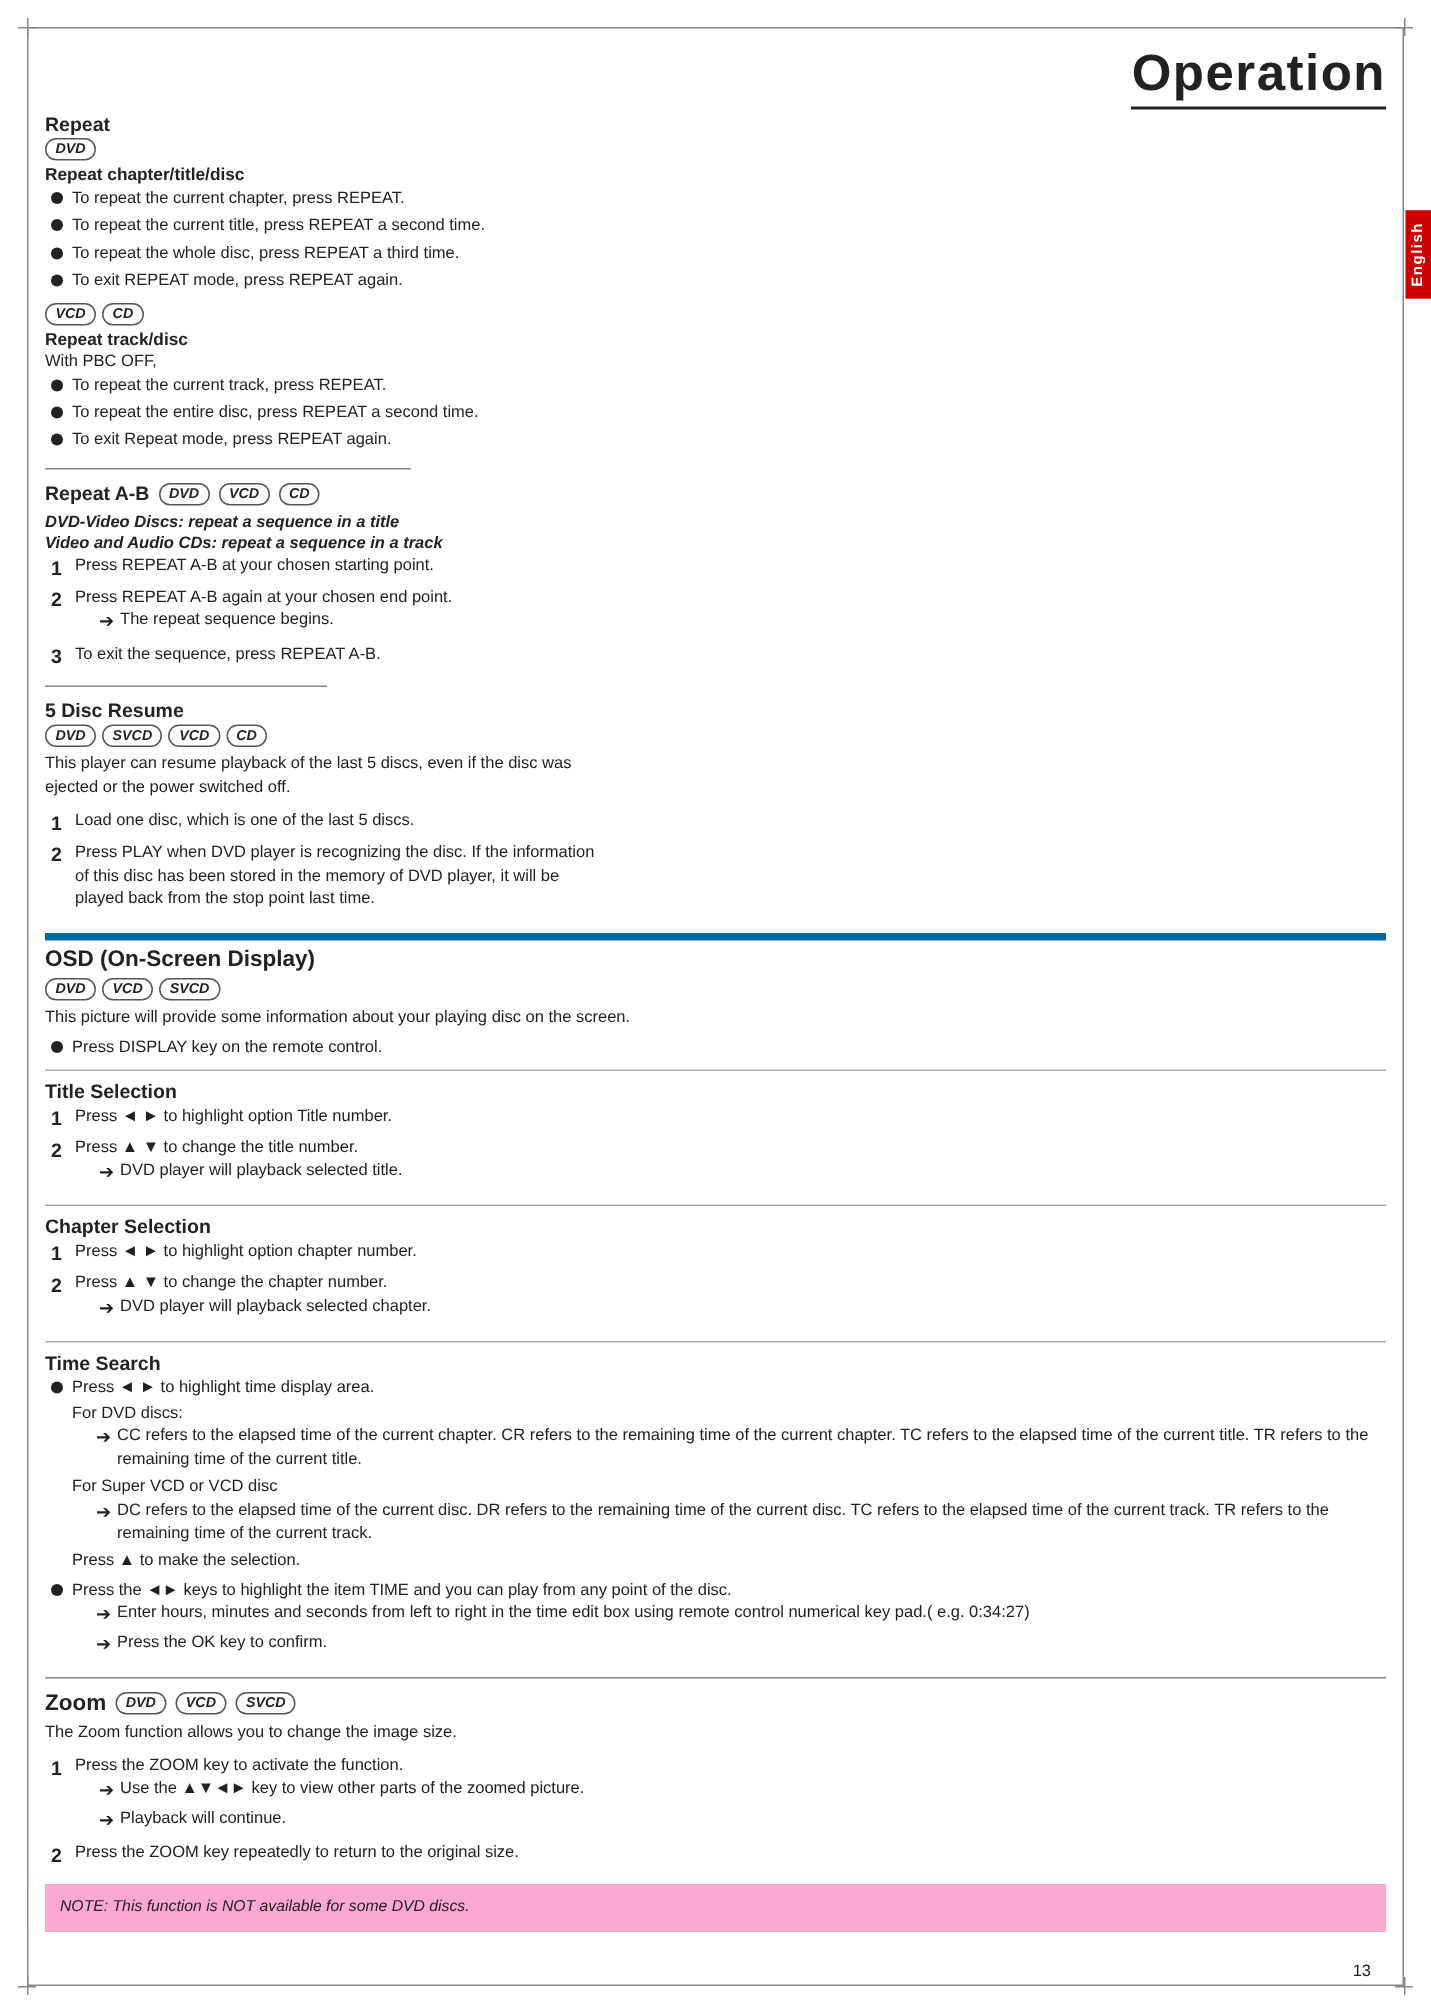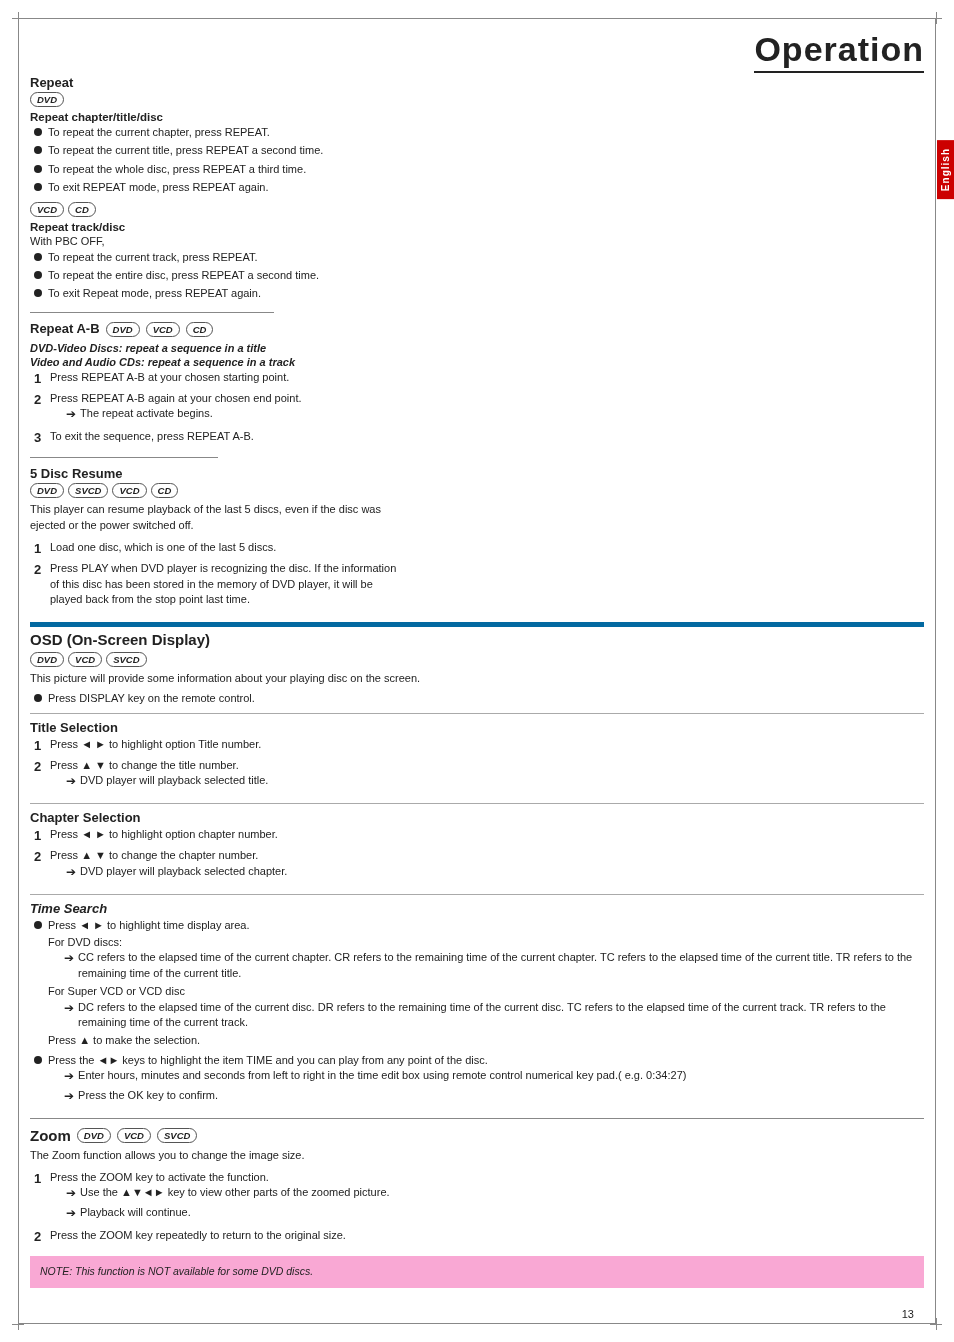--- a/index.html
+++ b/index.html
@@ -339,21 +339,21 @@
         <li>
           <span class="num-label">1</span>
           <span>Press REPEAT A-B at your chosen starting point.</span>
         </li>
         <li>
           <span class="num-label">2</span>
           <div>
             <span>Press REPEAT A-B again at your chosen end point.</span>
             <div class="arrow-item">
               <span class="arrow-sym">➔</span>
-              <span>The repeat activate begins.</span>
+              <span>The repeat sequence begins.</span>
             </div>
           </div>
         </li>
         <li>
           <span class="num-label">3</span>
           <span>To exit the sequence, press REPEAT A-B.</span>
         </li>
       </ol>
     </div>
 
@@ -442,21 +442,21 @@
               <span>DVD player will playback selected chapter.</span>
             </div>
           </div>
         </li>
       </ol>
     </div>
 
     <hr class="sub-divider">
 
     <div class="section-block">
-      <div class="sub-section-title" style="font-size:13px;font-style:italic;">Time Search</div>
+      <div class="sub-section-title" style="font-size:13px;">Time Search</div>
       <ul class="bullet-list">
         <li>
           <span class="bullet-dot"></span>
           <div>
             <div>Press ◄ ► to highlight time display area.</div>
             <div style="margin-top:2px;">For DVD discs:</div>
             <div class="arrow-item">
               <span class="arrow-sym">➔</span>
               <span>CC refers to the elapsed time of the current chapter. CR refers to the remaining time of the current chapter. TC refers to the elapsed time of the current title. TR refers to the remaining time of the current title.</span>
             </div>

